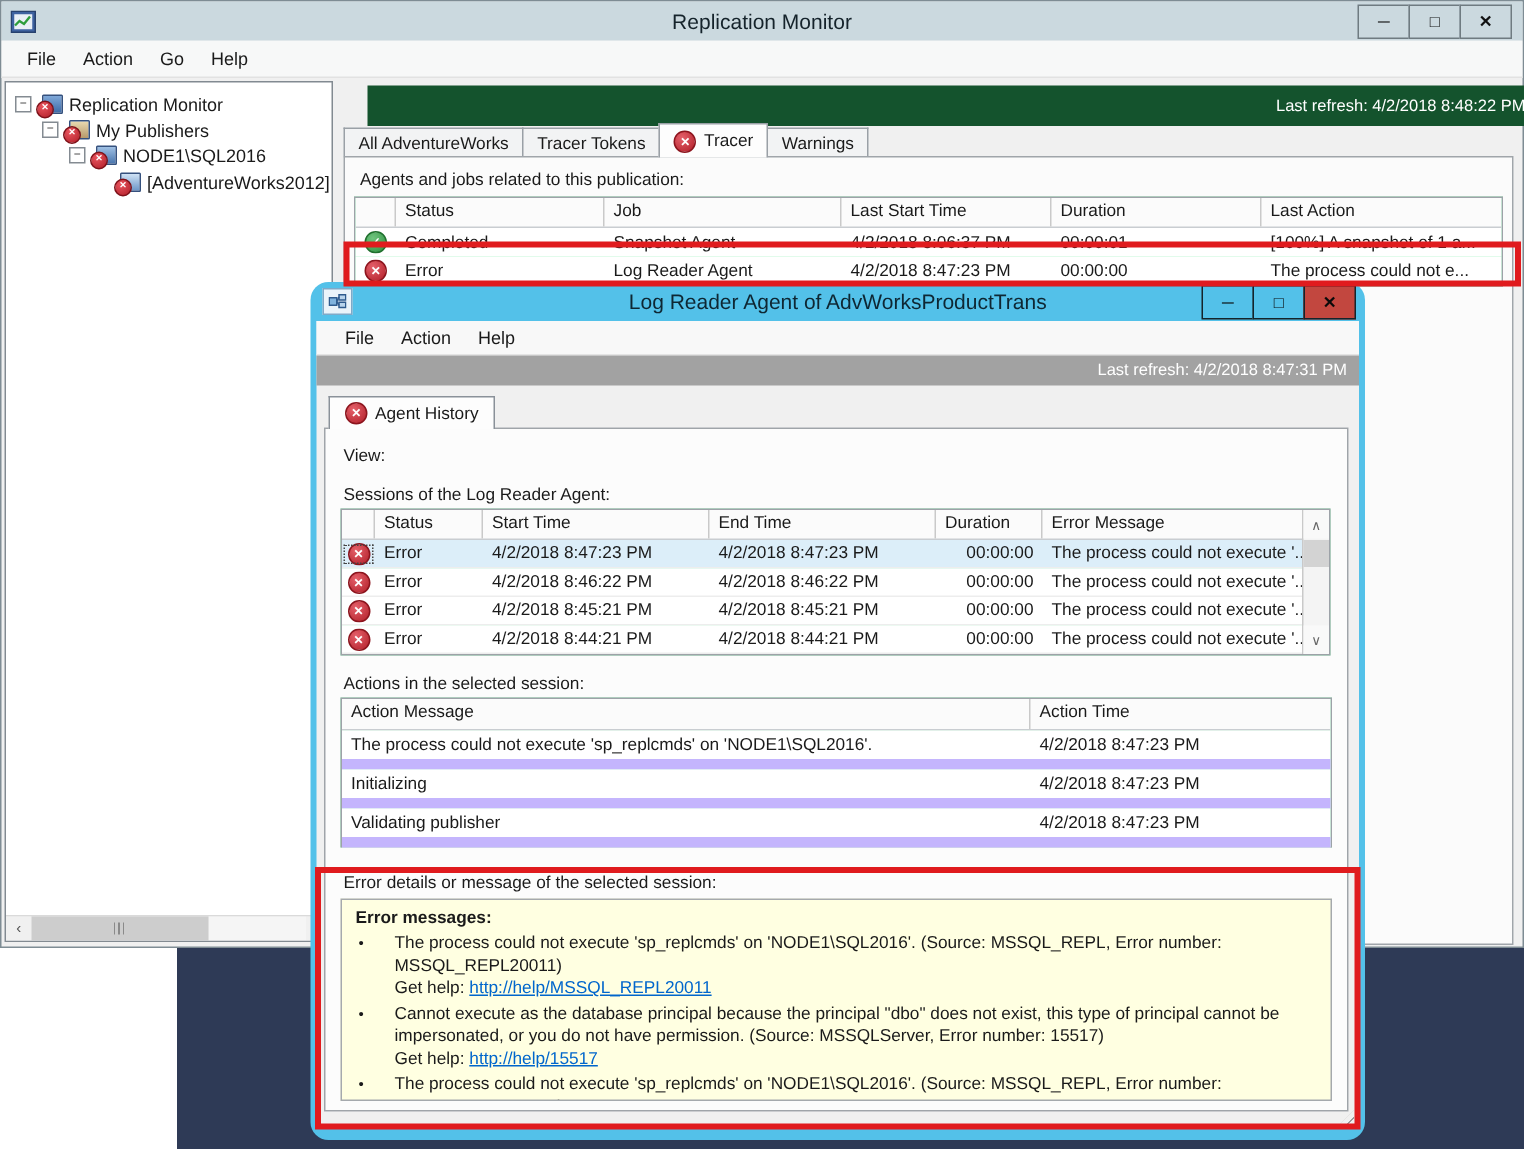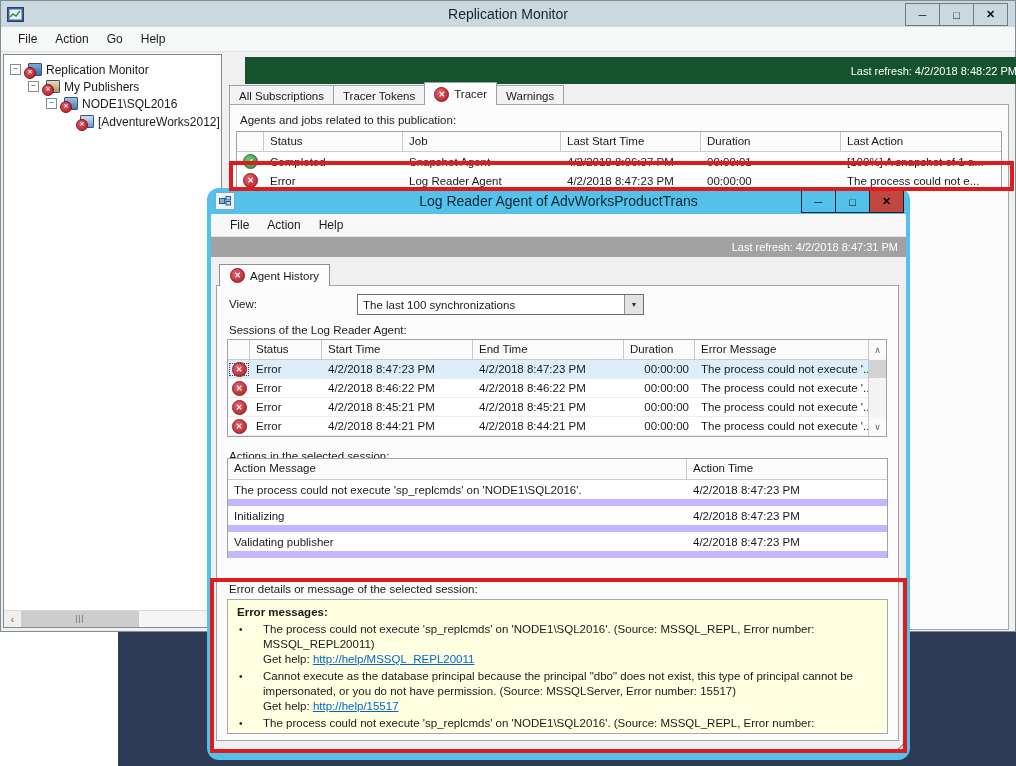--- a/index.html
+++ b/index.html
@@ -100,21 +100,21 @@
              align-items:center;justify-content:center;font-size:7px;color:#333;}
   .sesslabel{position:absolute;left:12px;top:38px;font-size:11.5px;}
   .sess-tbl{position:absolute;left:10px;top:53px;width:660px;height:98px;}
   .sw0{width:22px;} .sw1{width:72px;} .sw2{width:151px;} .sw3{width:151px;} .sw4{width:71px;} .sw5{flex:1;border-right:none;}
   .sess-rows .trow{border-bottom:1px solid #EDEDED;box-sizing:border-box;}
   .vscroll{position:absolute;right:0;top:0;bottom:0;width:17px;border-left:1px solid #C9C9C9;background:#F4F4F4;}
   .vbtn{height:19px;display:flex;align-items:center;justify-content:center;font-size:9px;color:#666;background:#F9F9F9;}
   .vbtn.bottom{position:absolute;bottom:0;left:0;right:0;}
   .vthumb{height:18px;background:#D3D3D3;margin-top:1px;}
   .actlabel{position:absolute;left:12px;top:164px;font-size:11.5px;}
-  .act-tbl{position:absolute;left:10px;top:172px;width:661px;height:100px;}
+  .act-tbl{position:absolute;left:10px;top:179px;width:661px;height:100px;}
   .act-tbl .thead{height:21px;}
   .act-tbl .trow{height:26px;border-bottom:7px solid #c4b5fd;box-sizing:border-box;}
   .amw{flex:1;} .atw{width:200px;border-right:none;}
   .errlabel{position:absolute;left:12px;top:297px;font-size:11.5px;}
   .yellowpanel{position:absolute;left:10px;top:313px;width:661px;height:135px;background:#FFFFE1;
                border:1px solid #A5A9AD;box-sizing:border-box;padding:5px 9px;overflow:hidden;font-size:11.5px;line-height:15px;}
   .yellowpanel .hd{font-weight:bold;}
   .errit{position:relative;padding-left:26px;margin-top:2px;}
   .errit .bul{position:absolute;left:2px;top:0;font-size:10px;}
   .errlink{color:#0066CC;text-decoration:underline;cursor:pointer;}
@@ -194,21 +194,21 @@
         <span class="hthumb"></span>
         <span class="htrack"></span>
         <span class="harrow">›</span>
       </div>
     </div>
 
     <div class="graybar">
       <span>Last refresh: 4/2/2018 8:48:22 PM</span>
     </div>
     <div class="tabstrip">
-      <span class="tab">All Subscriptions</span>
+      <span class="tab">All AdventureWorks</span>
       <span class="tab">Tracer Tokens</span>
       <span class="tab active" style="gap:5px;display:flex;">
         <span class="sicon s-err">✕</span>
         <span>Tracer</span>
       </span>
       <span class="tab">Warnings</span>
     </div>
     <div class="contentpane">
       <div class="seclabel">Agents and jobs related to this publication:</div>
       <div class="tbl agents-tbl">
@@ -272,24 +272,20 @@
     <div class="dgraybar">
       <span>Last refresh: 4/2/2018 8:47:31 PM</span>
     </div>
     <div class="dcontent">
       <div class="dtab">
         <span class="sicon s-err">✕</span>
         <span>Agent History</span>
       </div>
       <div class="dpane">
         <span class="viewlabel">View:</span>
-        <div class="combo">
-          <span class="val">The last 100 synchronizations</span>
-          <span class="dd">▼</span>
-        </div>
         <span class="sesslabel">Sessions of the Log Reader Agent:</span>
 
         <div class="tbl sess-tbl">
           <div class="thead" style="width:643px;">
             <span class="hc sw0"></span>
             <span class="hc sw1">Status</span>
             <span class="hc sw2">Start Time</span>
             <span class="hc sw3">End Time</span>
             <span class="hc sw4">Duration</span>
             <span class="hc sw5">Error Message</span>

